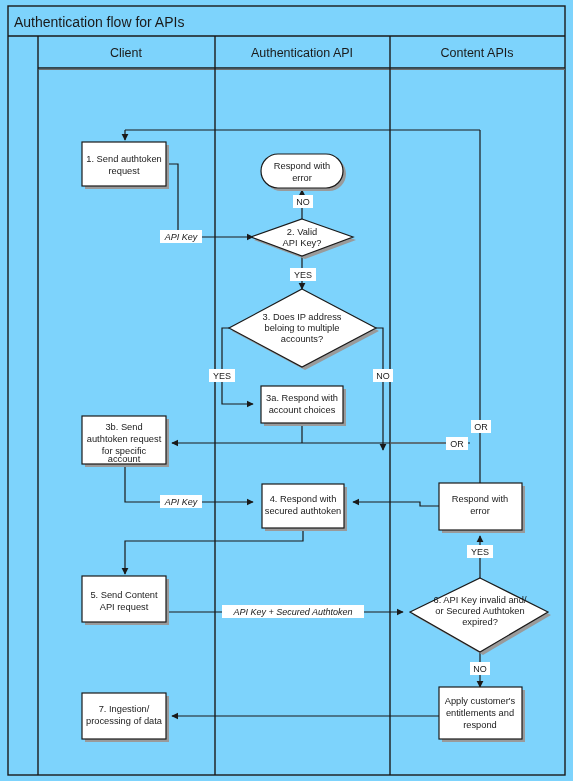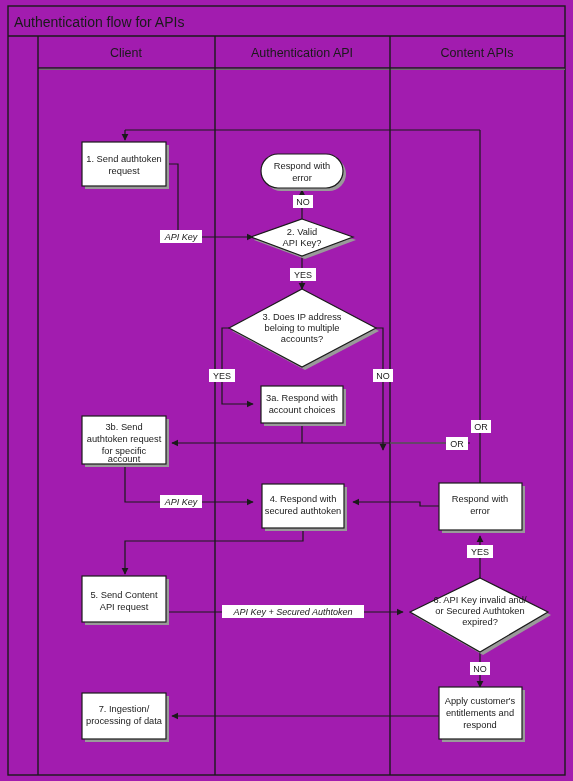--- a/index.html
+++ b/index.html
@@ -7,21 +7,21 @@
     padding: 0;
     background: #ffffff;
   }
   body {
     font-family: "Liberation Sans", sans-serif;
   }
   #canvas {
     position: relative;
     width: 573px;
     height: 781px;
-    background: #a21caf;
+    background: #7dd3fc;
     overflow: hidden;
   }
   svg#diagram {
     position: absolute;
     left: 0;
     top: 0;
     width: 573px;
     height: 781px;
   }
   .frame {

